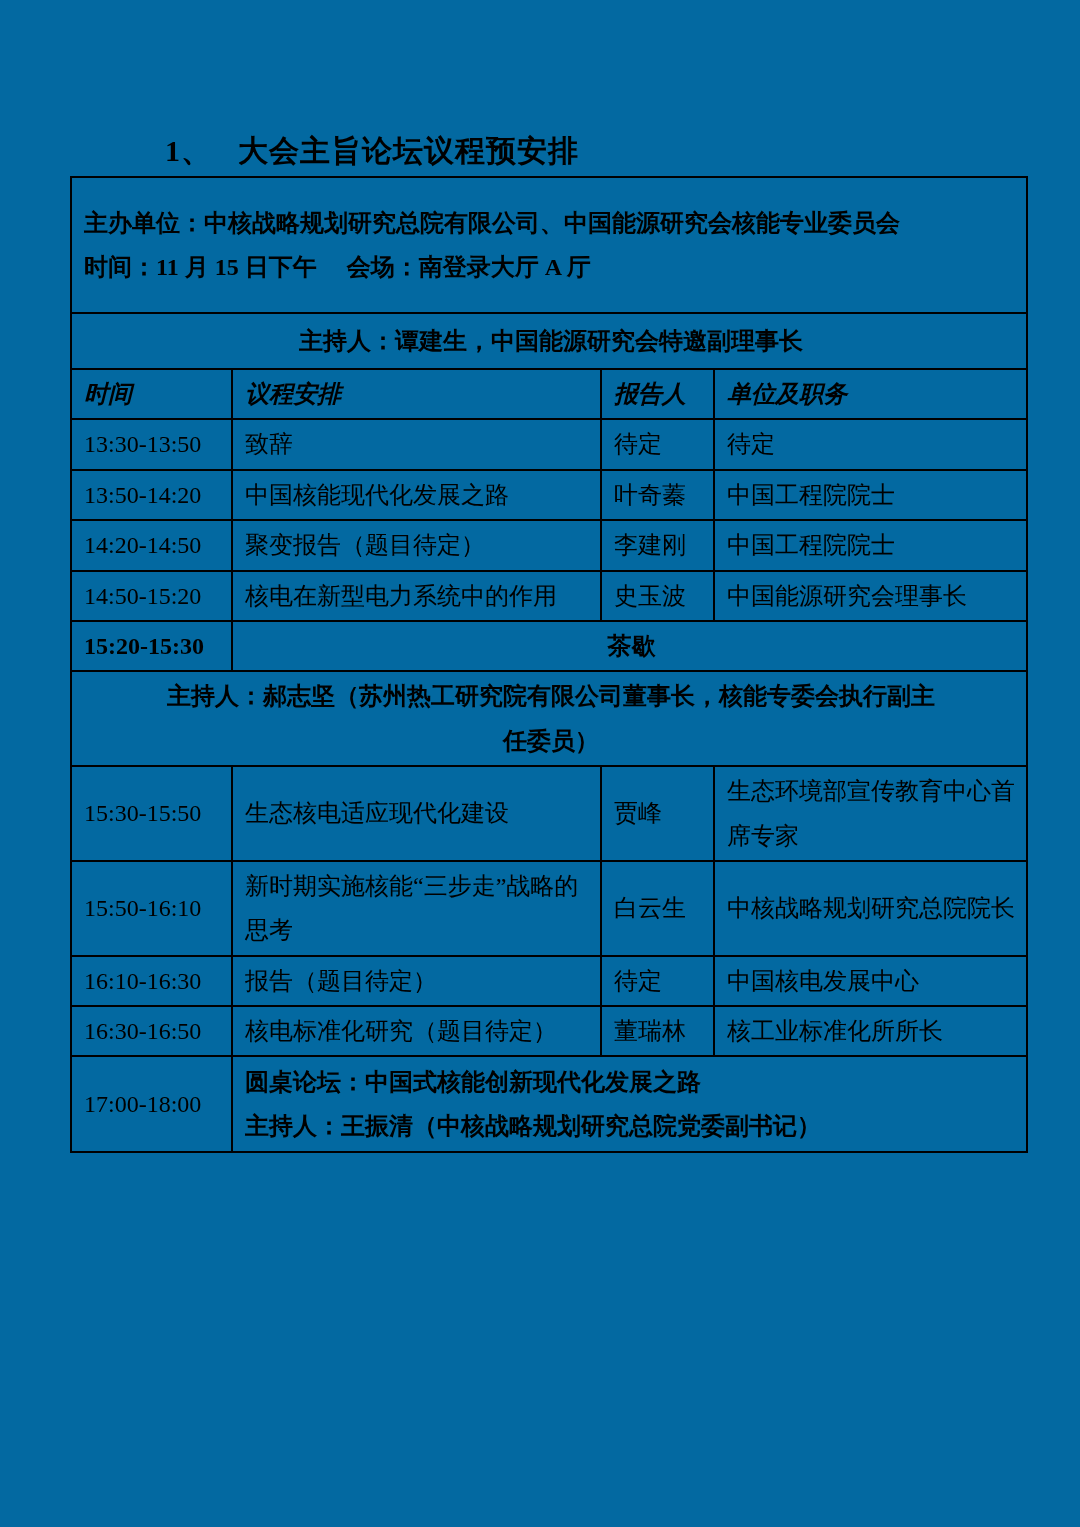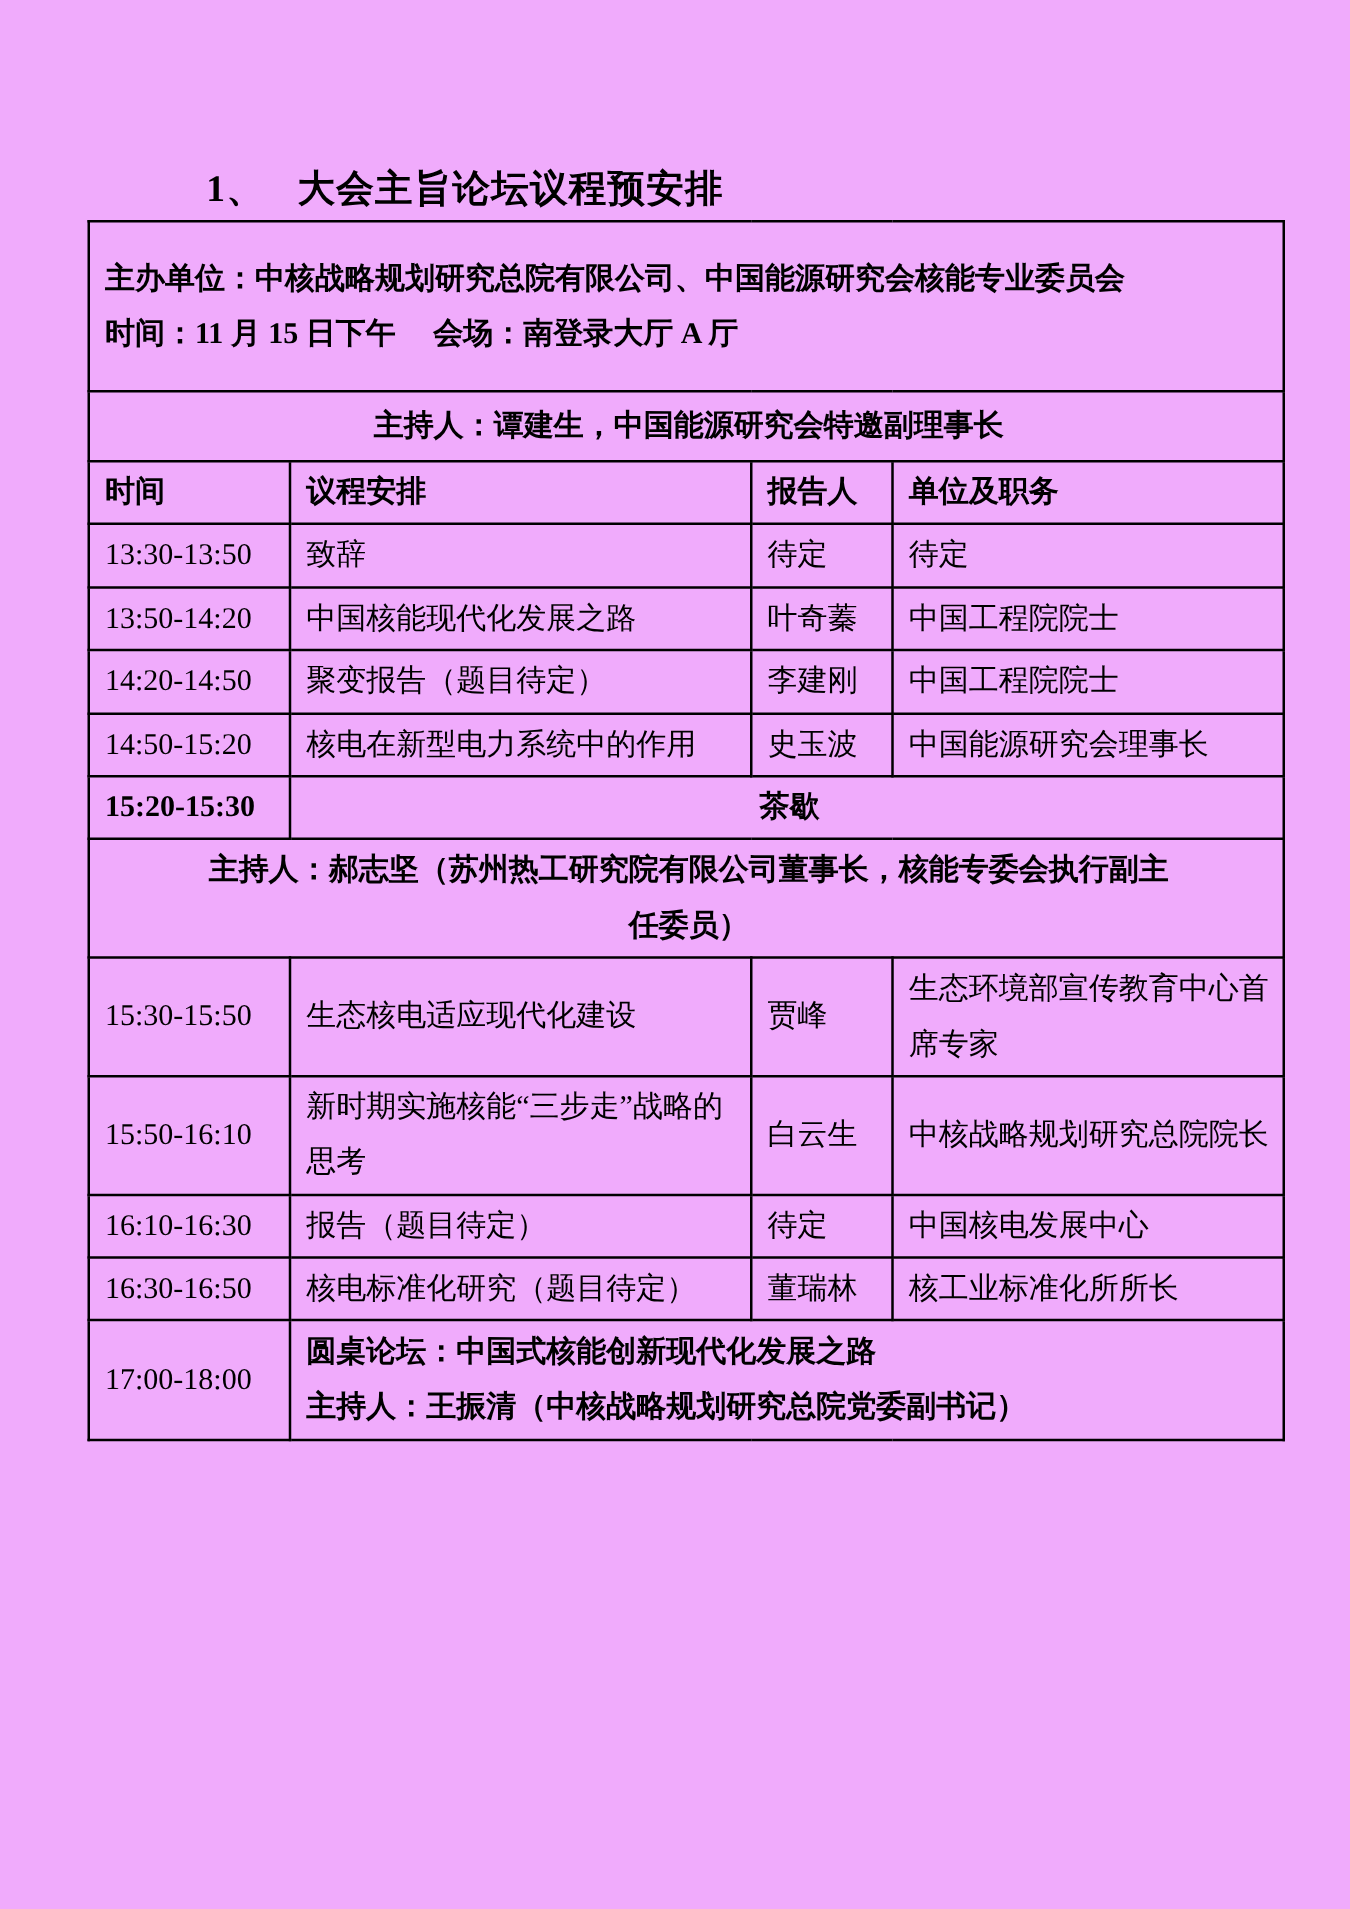--- a/index.html
+++ b/index.html
@@ -7,21 +7,21 @@
     margin: 0;
     padding: 0;
     background: #ffffff;
     font-family: "Liberation Serif", "DejaVu Serif", serif;
     color: #000000;
   }
   .page {
     position: relative;
     width: 1080px;
     height: 1527px;
-    background: #f0abfc;
+    background: #0369a1;
     overflow: hidden;
   }
   .doc-title {
     position: absolute;
     left: 165px;
     top: 131px;
     margin: 0;
     font-size: 30px;
     font-weight: bold;
     letter-spacing: 1px;
@@ -50,21 +50,21 @@
     font-weight: bold;
     line-height: 1.57;
     padding: 6px 10px 6px 14px;
   }
   .mod2-cell { line-height: 1.62; padding-top: 4px; padding-bottom: 4px; }
   .time-cell { padding-left: 14px; white-space: nowrap; }
   .round-cell { line-height: 2.0; border-radius: 26px; }
   
   tr.rh-info  { height: 136px; }
   tr.rh-mod1  { height: 56px;  }
-  tr.rh-head  { height: 43px;  }
+  tr.rh-head  { height: 43px; font-style: italic;  }
   tr.rh-s1a   { height: 46px; margin-top: 16px;  }
   tr.rh-s1b   { height: 46px;  }
   tr.rh-s1c   { height: 45px;  }
   tr.rh-s1d   { height: 46px;  }
   tr.rh-tea   { height: 46px;  }
   tr.rh-mod2  { height: 93px;  }
   tr.rh-s2a   { height: 94px;  }
   tr.rh-s2b   { height: 90px; border-radius: 22px;  }
   tr.rh-s2c   { height: 45px;  }
   tr.rh-s2d   { height: 46px;  }

